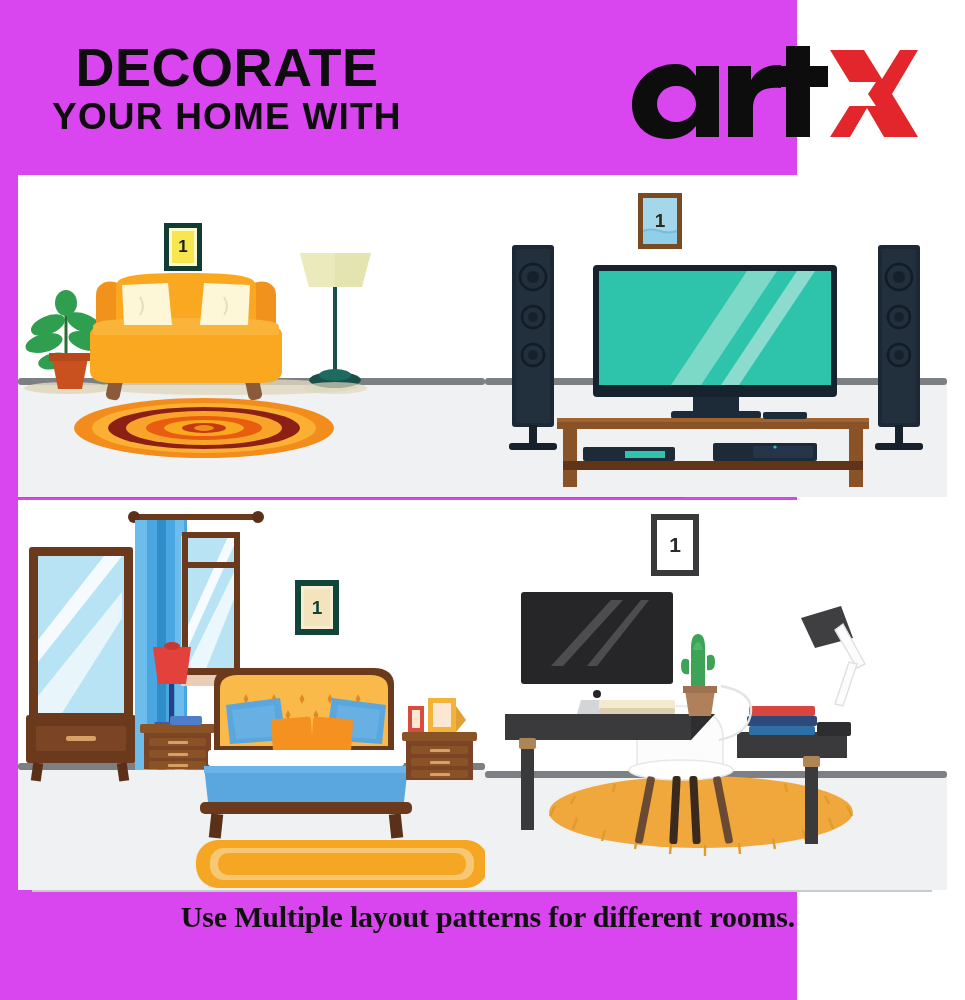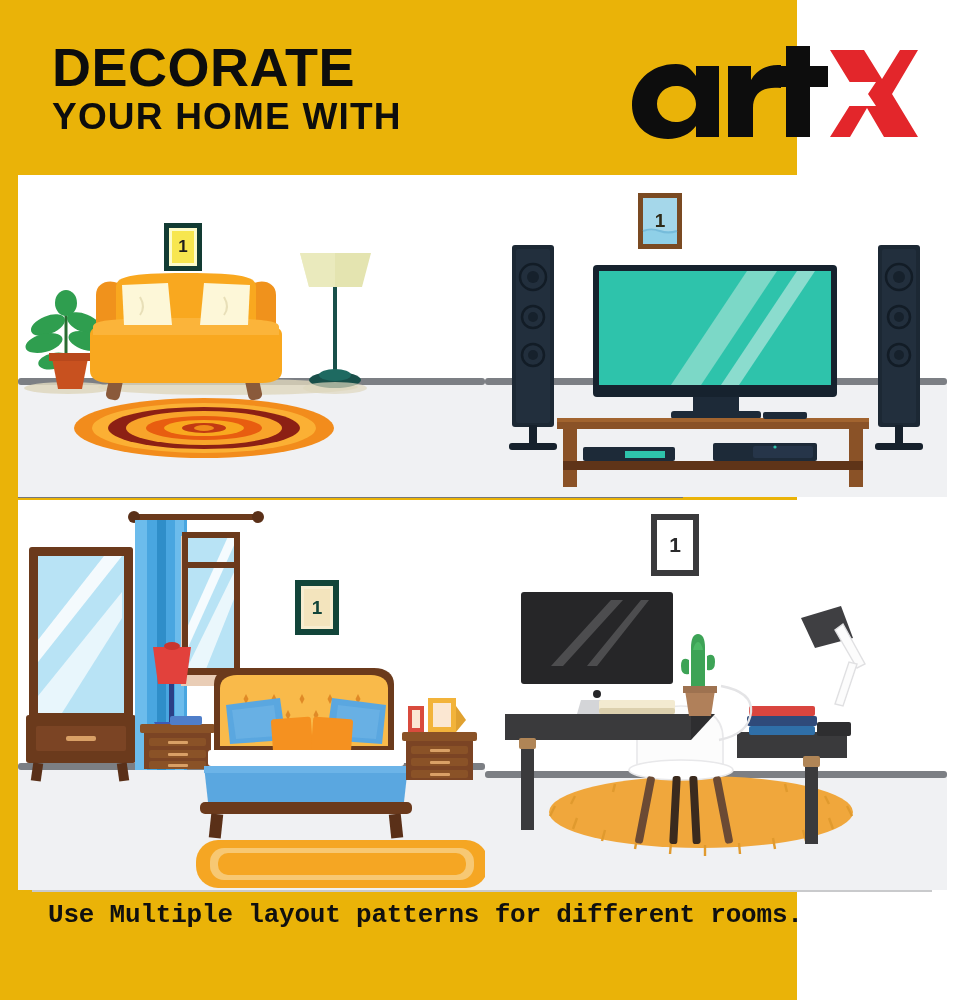--- a/index.html
+++ b/index.html
@@ -3,21 +3,21 @@
 <meta charset="utf-8">
 <title>ArtX Decorate Your Home</title>
 <style>
   * { margin:0; padding:0; box-sizing:border-box; }
   html,body { background:#ffffff; }
   body {
     width:965px; height:1000px;
     font-family:"Liberation Sans", sans-serif;
     overflow:hidden; position:relative;
   }
-  .page { position:relative; width:797px; height:1000px; background:#eab308; }
+  .page { position:relative; width:797px; height:1000px; background:#d946ef;text-align:center; }
 
   
   .header { position:absolute; left:0; top:0; width:965px; height:175px; }
   .headline { position:absolute; left:52px; top:40px; }
   .headline .l1 {
     font-size:54px; font-weight:bold; letter-spacing:0.5px;
     color:#0d0d0d; line-height:1.0; font-family:"Liberation Sans", sans-serif;
   }
   .headline .l2 {
     font-size:37px; font-weight:bold; letter-spacing:1.2px;
@@ -37,23 +37,23 @@
 
   
   .div-v { position:absolute; left:485px; top:0px; width:1.4px; height:322px; background:#6f7175; }
   .div-v2{ position:absolute; left:485px; top:325px; width:1.4px; height:187px; background:#6f7175; }
   .div-h { position:absolute; left:18px; top:322px; width:665px; height:1.4px; background:#76787c; }
   .bottom-rule { position:absolute; left:32px; top:715px; width:900px; height:1.5px; background:#c9cacc; }
 
   
   .caption {
     position:absolute; left:48px; top:900px; width:880px;
-    font-size:26px; font-weight:bold; color:#101010;
+    font-size:30px; font-weight:bold; color:#101010;
     letter-spacing:-0.2px;
-    font-family:Liberation Mono, monospace;
+    font-family:Liberation Serif, serif;
   }
 
   
   .frame { position:absolute; }
   .frame .fnum {
     position:absolute; inset:0; display:flex; align-items:center; justify-content:center;
     font-weight:bold; color:#1d1d1d; font-family:"Liberation Sans", sans-serif;
   }
   svg { overflow:visible; }
 </style>

